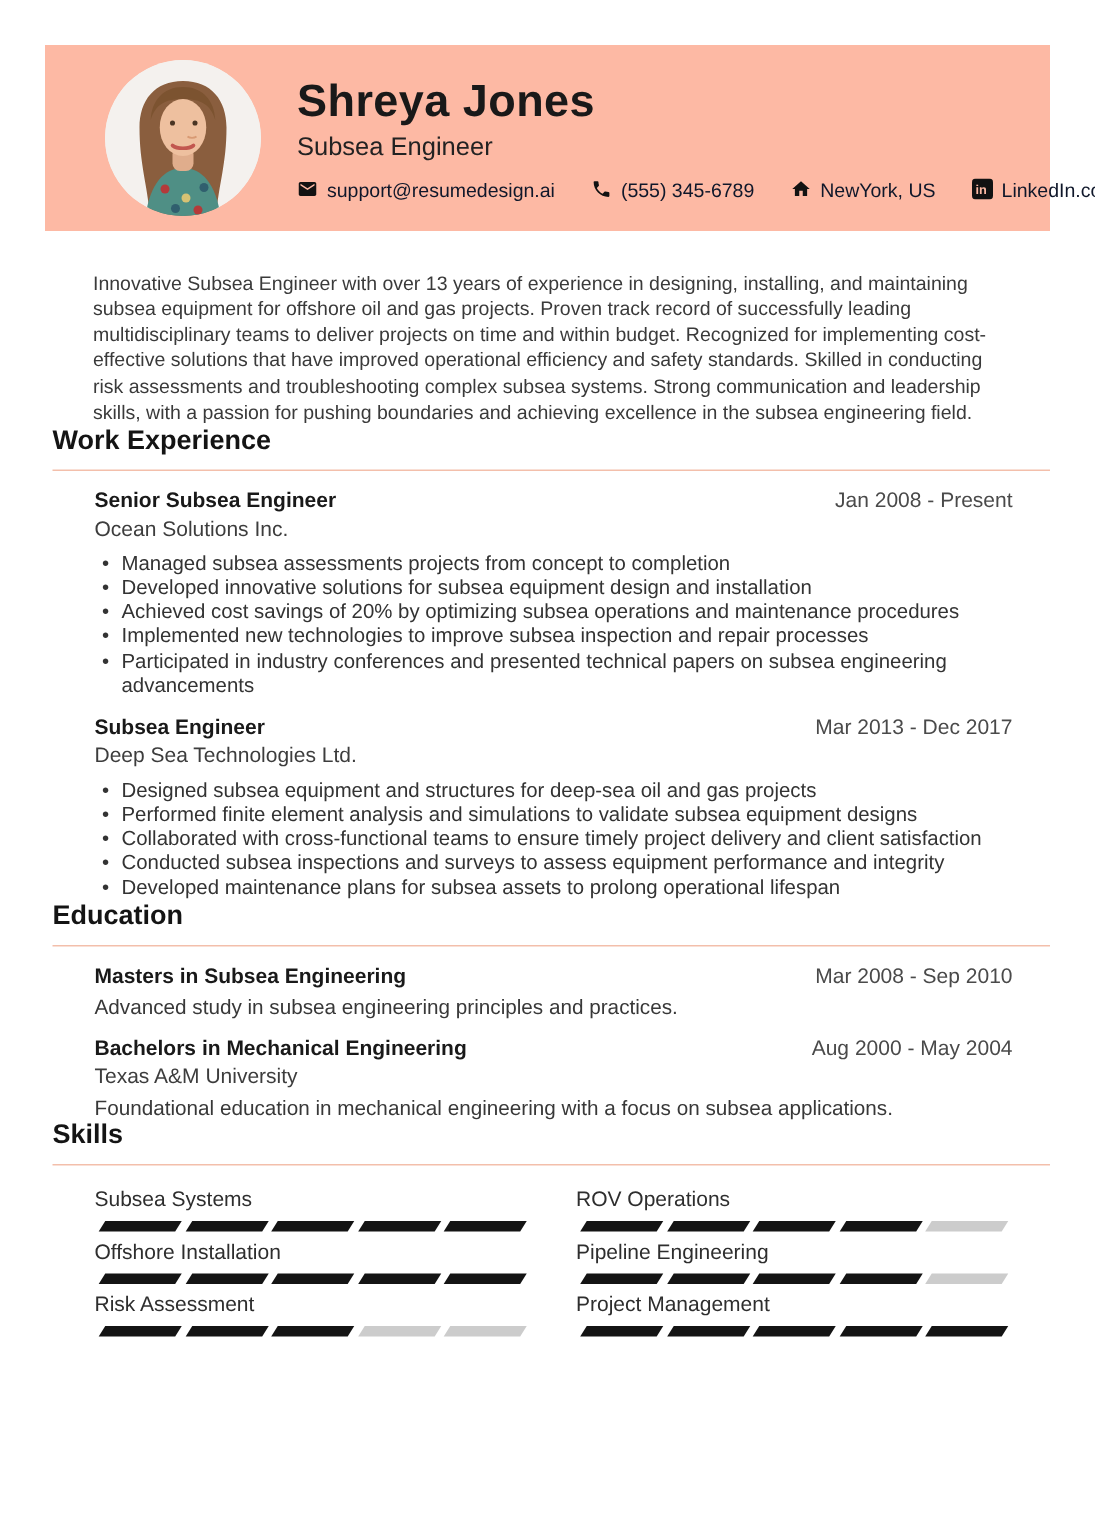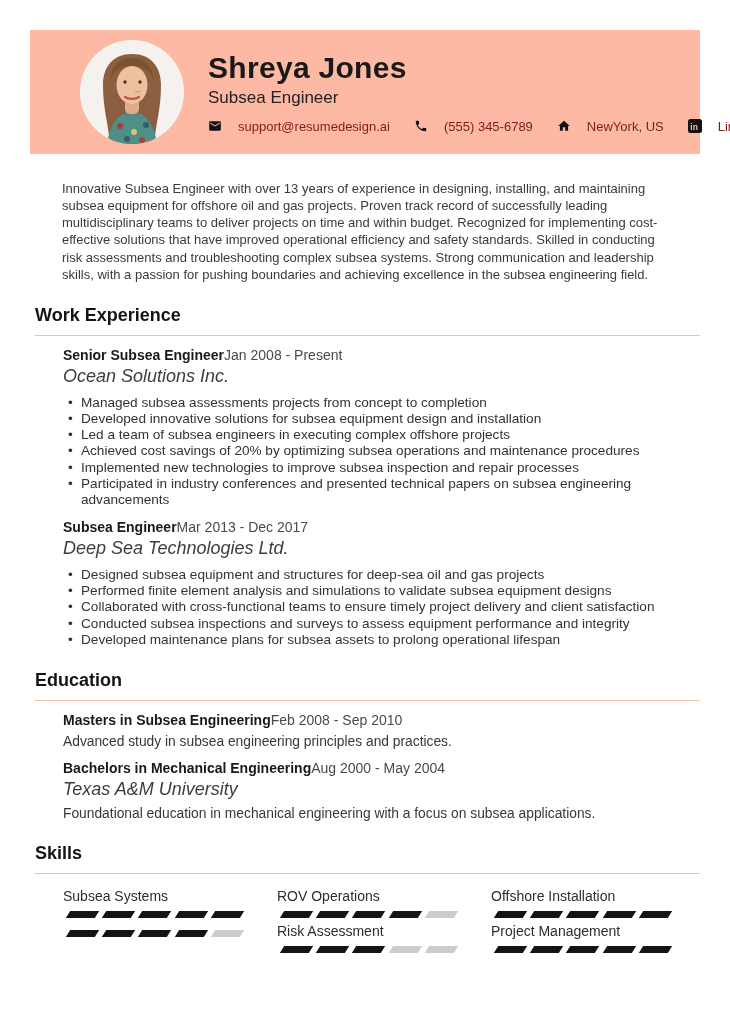--- a/index.html
+++ b/index.html
@@ -8,61 +8,61 @@
     width: 730px; height: 1024px; overflow: hidden;
     background: #ffffff;
     font-family: "Liberation Sans", sans-serif;
     color: #333;
   }
   
   .header {
     margin: 30px 30px 0 30px; height: 124px;
     background: #fdb9a4;
     display: flex; align-items: center;
-    padding-left: 50px;
+    padding-left: 40px;
   }
   .avatar {
     width: 104px; height: 104px; border-radius: 50%;
     overflow: hidden; background: #f4f1ee; flex: 0 0 auto;
   }
   .avatar svg { display: block; }
   .id-block { margin-left: 24px; }
   .name { font-size: 30px; font-weight: bold; color: #191919; letter-spacing: .3px; }
   .role { font-size: 17px; color: #222; margin-top: 3px; }
   .contacts { display: flex; gap: 24px; margin-top: 11px; align-items: center; }
-  .contact { display: flex; align-items: center; gap: 16px; font-size: 13px; color: #7f1d1d; white-space: nowrap; }
+  .contact { display: flex; align-items: center; gap: 6px; font-size: 13px; color: #0f172a; white-space: nowrap; }
   .contact svg { display: block; flex: 0 0 auto; }
   
   .summary {
     margin: 26px 55px 0 62px;
     font-size: 13px; line-height: 1.32; color: #3a3a3a;
   }
   
-  .section { margin-top: 22px; }
+  .section { }
   .section-head {
     margin: 0 30px 0 35px;
     border-bottom: 1px solid #f3bfab;
     padding-bottom: 9px;
   }
   .section-title { font-size: 18px; font-weight: bold; color: #141414; }
   .entry { margin: 11px 55px 0 63px; }
-  .entry-top { display: flex; justify-content: flex-start; align-items: baseline; }
+  .entry-top { display: flex; justify-content: space-between; align-items: baseline; }
   .entry-title { font-size: 14px; font-weight: bold; color: #191919; }
   .entry-date { font-size: 14px; color: #4a4a4a; white-space: nowrap; }
-  .entry-sub { font-size: 18px; color: #3d3d3d; margin-top: 3px; font-style: italic; }
+  .entry-sub { font-size: 14px; color: #3d3d3d; margin-top: 3px; }
   ul.bullets { margin: 8px 0 0 0; padding: 0 0 0 18px; list-style: none; }
   ul.bullets li {
     font-size: 13.6px; color: #333; line-height: 1.19;
     position: relative;
   }
   ul.bullets li::before { content: "\2022"; position: absolute; left: -13px; color: #333; }
   .entry-desc { font-size: 13.8px; color: #383838; margin-top: 6px; }
   
   .skills-grid {
-    display: grid; grid-template-columns: 1fr 1fr 1fr;
+    display: grid; grid-template-columns: 1fr 1fr;
     column-gap: 30px; row-gap: 5px;
     margin: 14px 55px 0 63px;
   }
   .skill-label { font-size: 14px; color: #2e2e2e; }
   .skill-bar { display: flex; gap: 7px; margin-top: 7px; height: 7px; padding: 0 5px; }
   .seg { flex: 1; transform: skewX(-32deg); }
   .seg.filled { background: #141414; }
   .seg.empty  { background: #cccccc; }
 </style>
 </head>
@@ -138,21 +138,20 @@
 
   <div class="entry">
     <div class="entry-top">
       <span class="entry-title">Senior Subsea Engineer</span>
       <span class="entry-date">Jan 2008 - Present</span>
     </div>
     <div class="entry-sub">Ocean Solutions Inc.</div>
     <ul class="bullets">
       <li>Managed subsea assessments projects from concept to completion</li>
       <li>Developed innovative solutions for subsea equipment design and installation</li>
-      <li>Led a team of subsea engineers in executing complex offshore projects</li>
       <li>Achieved cost savings of 20% by optimizing subsea operations and maintenance procedures</li>
       <li>Implemented new technologies to improve subsea inspection and repair processes</li>
       <li>Participated in industry conferences and presented technical papers on subsea engineering advancements</li>
     </ul>
   </div>
 
   <div class="entry">
     <div class="entry-top">
       <span class="entry-title">Subsea Engineer</span>
       <span class="entry-date">Mar 2013 - Dec 2017</span>
@@ -169,21 +168,21 @@
 </div>
 
 <div class="section">
   <div class="section-head">
     <span class="section-title">Education</span>
   </div>
 
   <div class="entry">
     <div class="entry-top">
       <span class="entry-title">Masters in Subsea Engineering</span>
-      <span class="entry-date">Feb 2008 - Sep 2010</span>
+      <span class="entry-date">Mar 2008 - Sep 2010</span>
     </div>
     <div class="entry-desc">Advanced study in subsea engineering principles and practices.</div>
   </div>
 
   <div class="entry">
     <div class="entry-top">
       <span class="entry-title">Bachelors in Mechanical Engineering</span>
       <span class="entry-date">Aug 2000 - May 2004</span>
     </div>
     <div class="entry-sub">Texas A&amp;M University</div>
@@ -221,20 +220,21 @@
       <div class="skill-label">Offshore Installation</div>
       <div class="skill-bar">
           <span class="seg filled"></span>
           <span class="seg filled"></span>
           <span class="seg filled"></span>
           <span class="seg filled"></span>
           <span class="seg filled"></span>
         </div>
     </div>
     <div class="skill">
+      <div class="skill-label">Pipeline Engineering</div>
       <div class="skill-bar">
           <span class="seg filled"></span>
           <span class="seg filled"></span>
           <span class="seg filled"></span>
           <span class="seg filled"></span>
           <span class="seg empty"></span>
         </div>
     </div>
     <div class="skill">
       <div class="skill-label">Risk Assessment</div>

